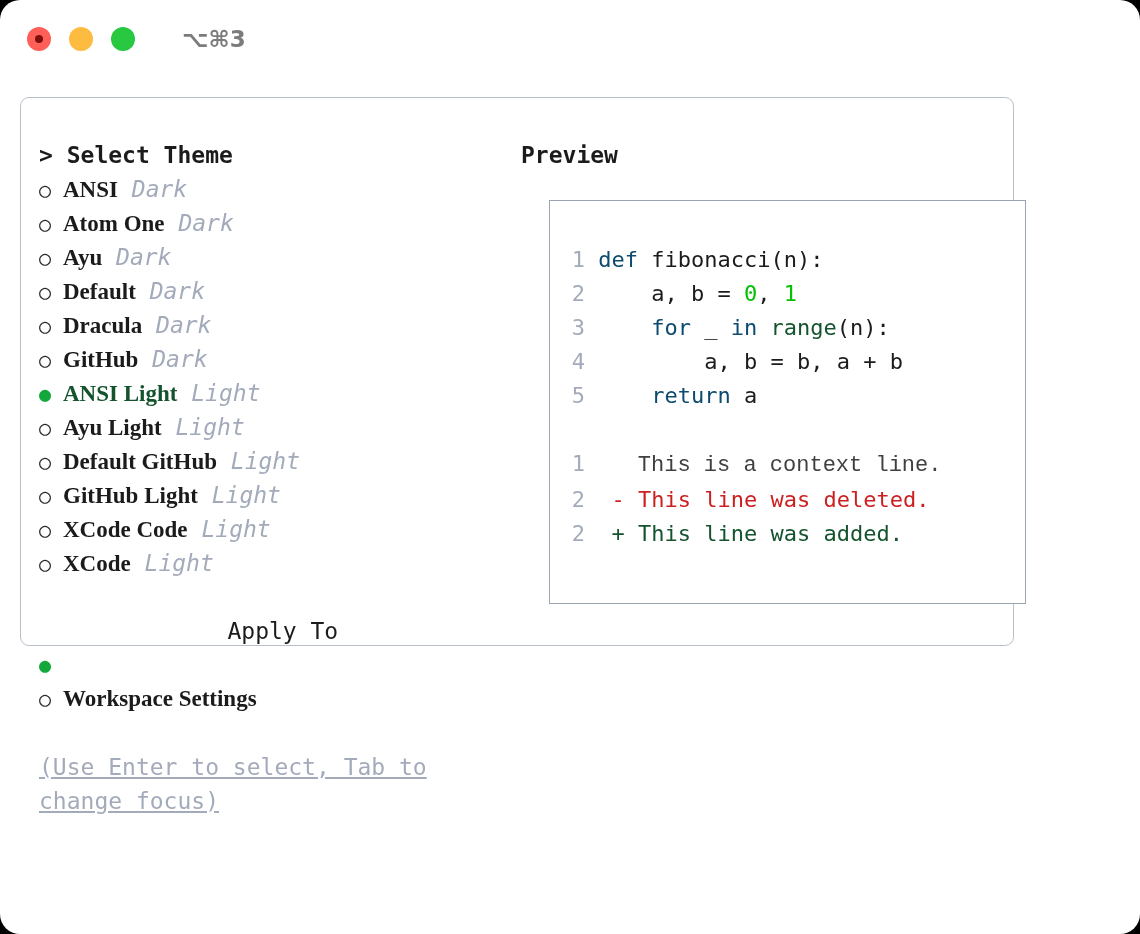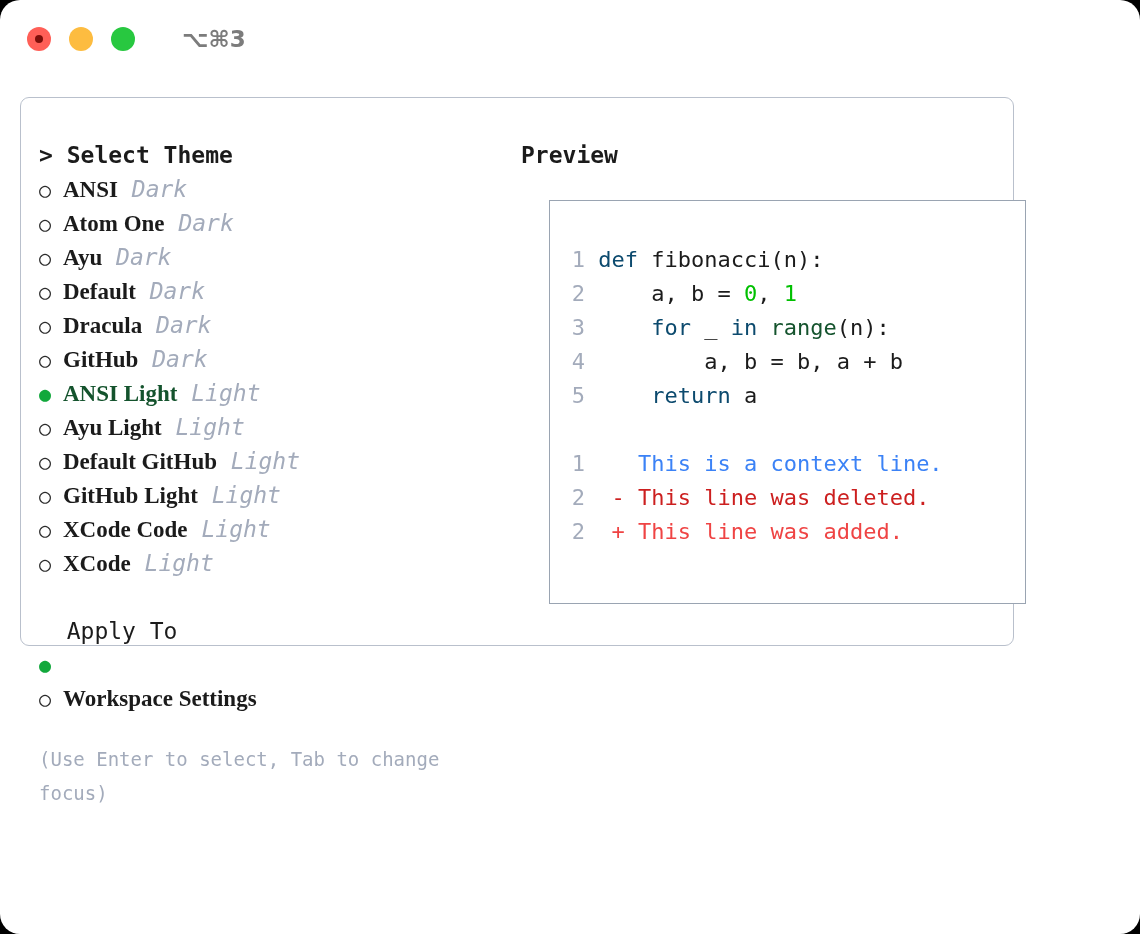--- a/index.html
+++ b/index.html
@@ -102,20 +102,21 @@
     line-height: 34px;
     height: 34px;
   }
   .plain-header {
     font-size: 23px;
     font-weight: normal;
     color: #1b1b1b;
     white-space: pre;
     line-height: 34px;
     height: 34px;
+    text-align: center;
   }
 
   
   .opt {
     display: flex;
     align-items: baseline;
     height: 34px;
     line-height: 34px;
     font-size: 23px;
     white-space: pre;
@@ -136,25 +137,26 @@
   .opt .suffix {
     color: #a3abbb;
     font-weight: normal;
     font-style: italic;
   }
 
   .spacer-row { height: 34px; }
 
   
   .hint {
-    margin-top: 26px;
-    font-size: 19px;
+    margin-top: 34px;
+    font-size: 23px;
     color: #a3abbb;
     line-height: 34px;
     width: 420px;
+    text-decoration: underline;
   }
 
   
   .preview-box {
     position: absolute;
     left: 28px;
     top: 62px;
     width: 477px;
     height: 404px;
     border: 1.5px solid #9aa4b2;
@@ -187,23 +189,23 @@
     font-size: 22px;
     line-height: 34px;
     white-space: pre;
   }
   .diff .ln {
     color: #a3abbb;
     display: inline-block;
     width: 16px;
     text-align: right;
   }
-  .d-ctx { color: #3b82f6; }
+  .d-ctx { color: #404040; font-family: Liberation Mono, monospace; }
   .d-del { color: #cc1f1f; }
-  .d-add { color: #ef4444; }
+  .d-add { color: #14532d; }
 </style>
 </head>
 <body>
 
 <div class="window">
 
   <div class="titlebar">
     <div class="dots">
       <span class="dot dot-red"></span>
       <span class="dot dot-yellow"></span>

